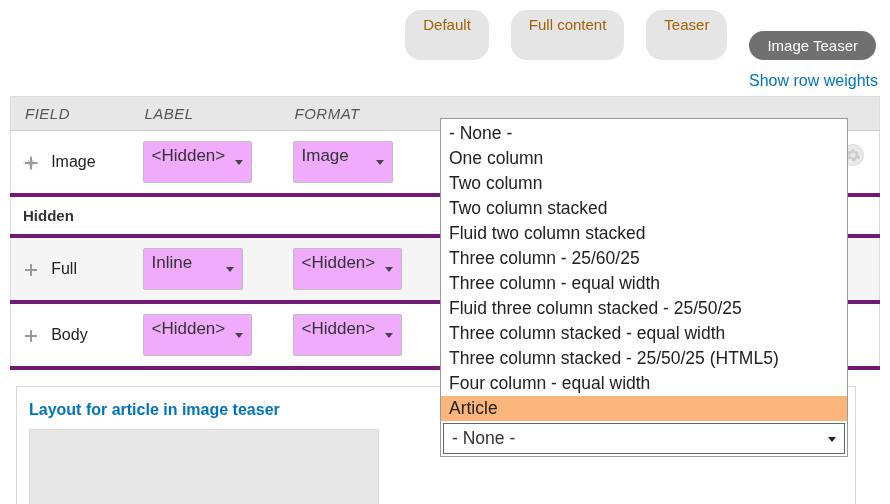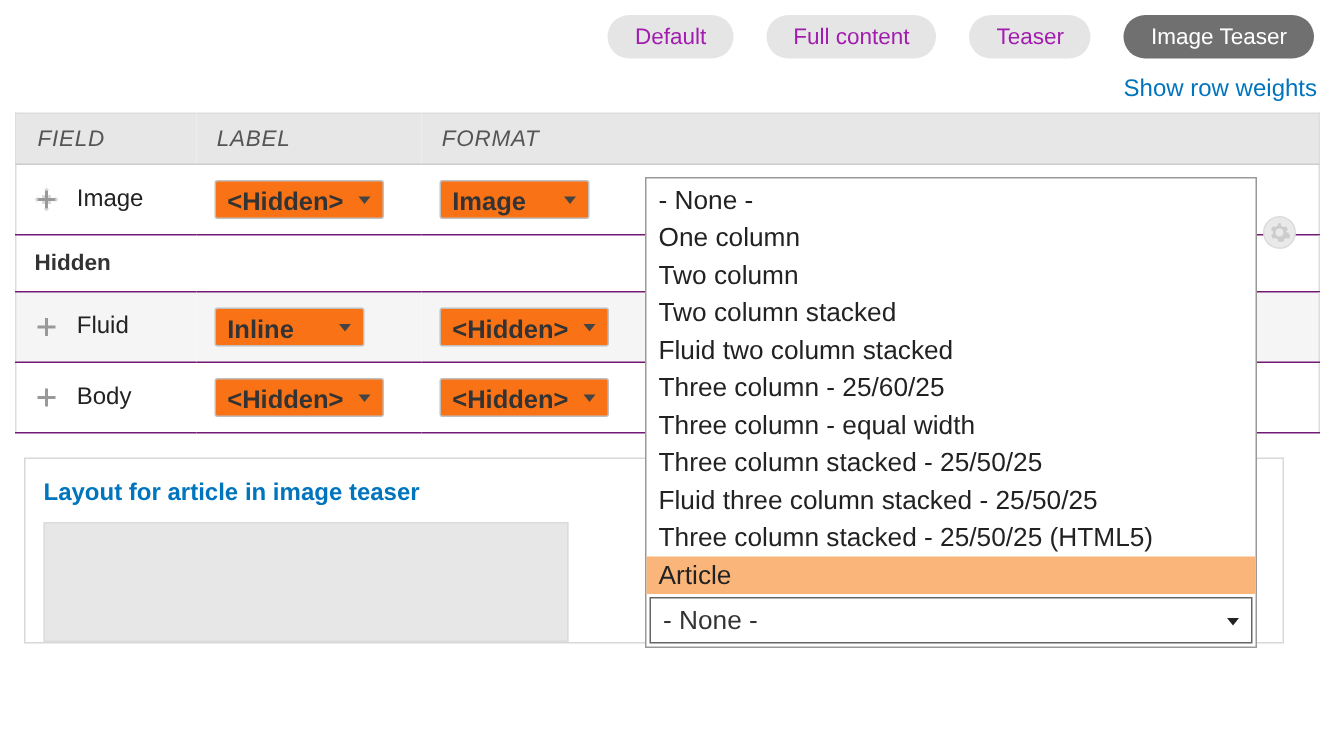--- a/index.html
+++ b/index.html
@@ -17,27 +17,28 @@
   .tabs {
     display: flex;
     justify-content: flex-end;
     gap: 22px;
     padding: 10px 14px 0 0;
   }
   .tab {
     padding: 6px 18px;
     border-radius: 16px;
     background: #e5e5e5;
-    color: #a21caf;
+    color: #a16207;
     font-size: 15px;
     cursor: pointer;
   }
   .tab.active {
     background: #707070;
     color: #fff;
+    margin-top: 21px;
   }
   .show-row-weights {
     text-align: right;
     padding: 12px 12px 6px 0;
   }
   .show-row-weights a {
     color: #0074bd;
     text-decoration: none;
     font-size: 16px;
   }
@@ -53,21 +54,21 @@
     font-weight: 400;
     color: #555;
     padding: 8px 14px;
     border-bottom: 1px solid #ccc;
     font-size: 15px;
     letter-spacing: 0.5px;
     font-style: italic;
   }
   table.fields td {
     padding: 10px 12px;
-    border-bottom: 1px solid #701a75;
+    border-bottom: 4px solid #701a75;
     vertical-align: middle;
   }
   tr.alt td { background: #f5f5f5; }
   .drag {
     width: 16px;
     height: 16px;
     display: inline-block;
     vertical-align: middle;
     color: #999;
     margin-right: 8px;
@@ -76,29 +77,28 @@
     font-size: 16px;
     color: #222;
   }
   .hidden-heading {
     font-weight: bold;
     padding: 14px 4px 8px 26px;
   }
   .sel {
     border: 1px solid #bfbfbf;
     border-radius: 2px;
-    background: #f97316;
+    background: #f0abfc;
     font-size: 17px;
     color: #333;
-    padding: 4px 26px 0 8px;
+    padding: 4px 26px 16px 8px;
     position: relative;
     display: inline-block;
     min-width: 100px;
     cursor: pointer;
-    font-weight: bold;
   }
   .sel::after {
     content: "";
     position: absolute;
     right: 8px;
     top: 50%;
     margin-top: -2px;
     border-left: 4px solid transparent;
     border-right: 4px solid transparent;
     border-top: 5px solid #444;
@@ -137,21 +137,21 @@
   }
   .layout-preview {
     width: 350px;
     height: 80px;
     background: #e7e7e7;
     border: 1px solid #dcdcdc;
   }
   
   .overlay {
     position: absolute;
-    left: 430px;
+    left: 440px;
     top: 118px;
     width: 408px;
     background: #fff;
     border: 1px solid #999;
     z-index: 20;
     padding-top: 2px;
   }
   .overlay .opt {
     font-size: 17.5px;
     padding: 2px 8px 2px 8px;
@@ -228,21 +228,21 @@
     <tr>
       <td colspan="3" class="hidden-heading">Hidden</td>
     </tr>
     <tr class="alt">
       <td>
         <span class="drag">
           <svg viewBox="0 0 16 16" width="16" height="16">
               <path fill="currentColor" d="M7 2h2v12H7zM2 7h12v2H2z"></path>
             </svg>
         </span>
-        <span class="field-name">Fluid</span>
+        <span class="field-name">Full</span>
       </td>
       <td>
         <span class="sel">Inline</span>
       </td>
       <td>
         <span class="sel">&lt;Hidden&gt;</span>
       </td>
     </tr>
     <tr>
       <td>
@@ -277,20 +277,21 @@
 </div>
 
 <div class="overlay">
   <div class="opt">- None -</div>
   <div class="opt">One column</div>
   <div class="opt">Two column</div>
   <div class="opt">Two column stacked</div>
   <div class="opt">Fluid two column stacked</div>
   <div class="opt">Three column - 25/60/25</div>
   <div class="opt">Three column - equal width</div>
-  <div class="opt">Three column stacked - 25/50/25</div>
   <div class="opt">Fluid three column stacked - 25/50/25</div>
+  <div class="opt">Three column stacked - equal width</div>
   <div class="opt">Three column stacked - 25/50/25 (HTML5)</div>
+  <div class="opt">Four column - equal width</div>
   <div class="opt hl">Article</div>
   <div class="layout-select-wrap">
     <div class="layout-select">- None -</div>
   </div>
 </div>
 
 </body></html>

